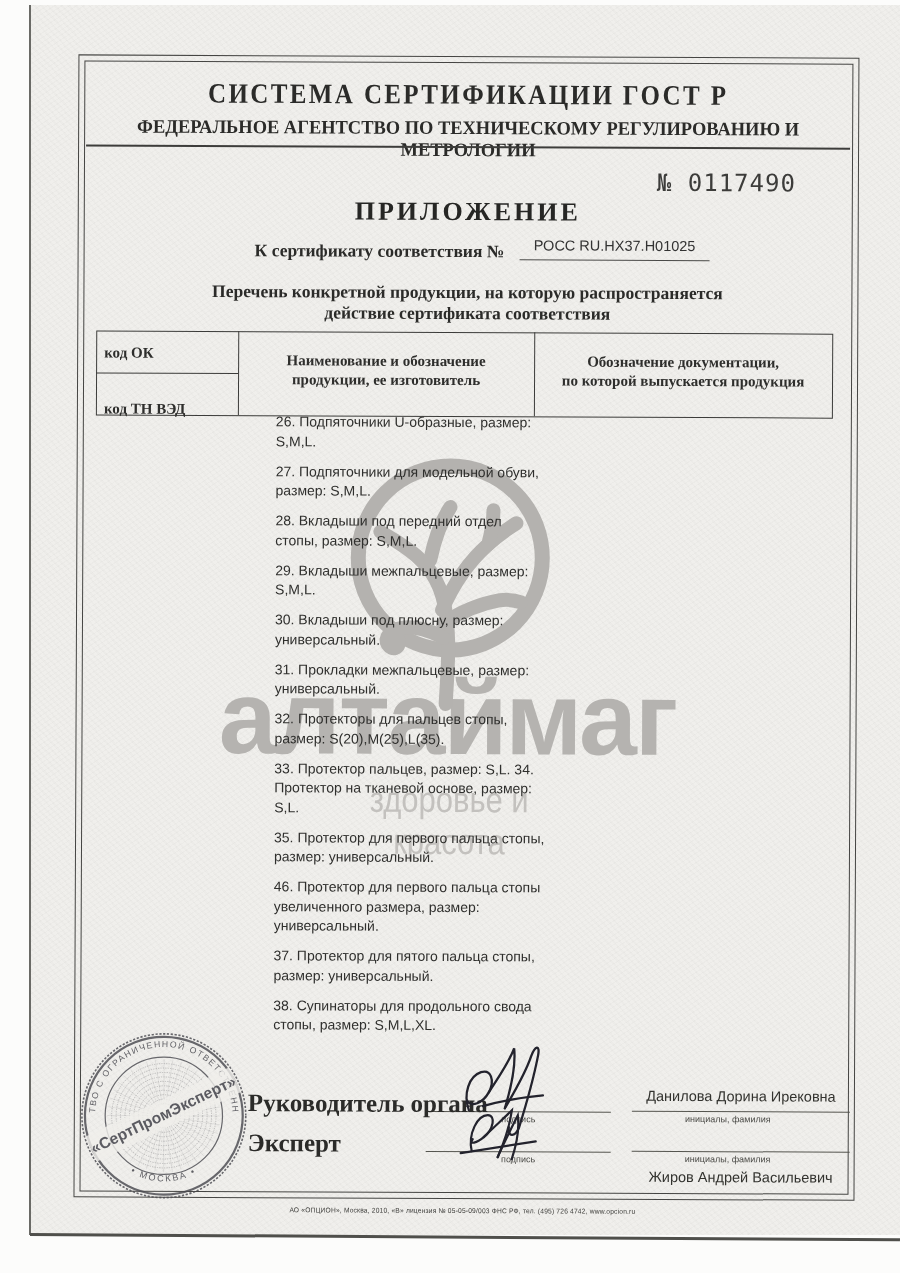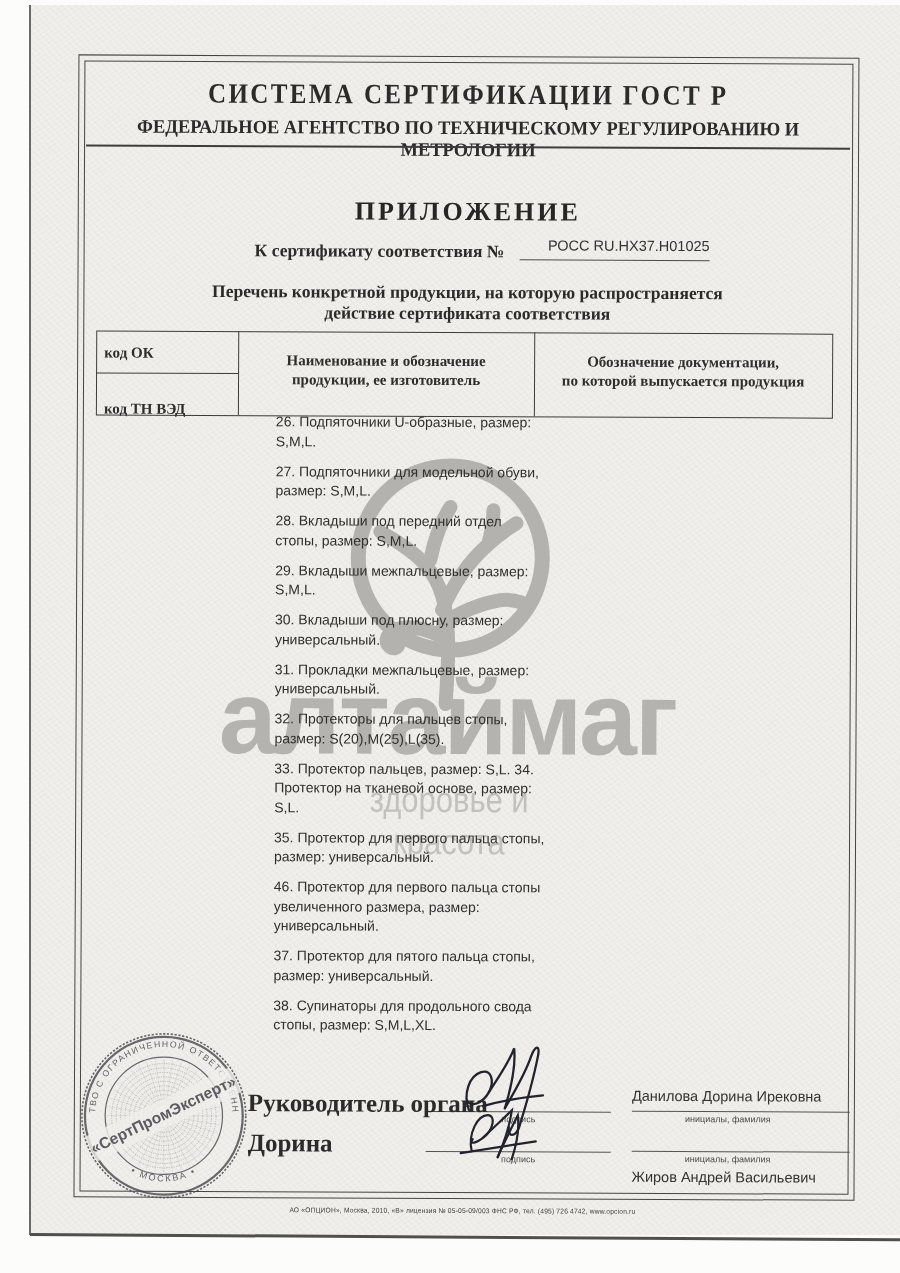--- a/index.html
+++ b/index.html
@@ -23,21 +23,21 @@
   
   .title{left:84px;top:80px;width:764px;text-align:center;font-weight:bold;font-size:26px;
          letter-spacing:2.5px;transform:scaleX(.96) scaleY(1.08);color:#2b2b29;}
   .subtitle{left:84px;top:117px;width:764px;text-align:center;font-weight:bold;font-size:19px;
          transform:scaleX(.97);color:#2b2b29;}
   .form-number{left:655px;top:168px;width:170px;font-family:"DejaVu Sans Mono",monospace;
          font-size:24px;letter-spacing:1px;color:#3c3c3a;}
   .appendix{left:84px;top:197px;width:764px;text-align:center;font-weight:bold;font-size:26px;
          letter-spacing:3px;color:#262624;}
   .cert-label{left:253px;top:241px;font-weight:bold;font-size:17.5px;color:#2b2b29;}
-  .cert-value{left:518px;top:237px;width:190px;text-align:right;
+  .cert-value{left:518px;top:237px;width:190px;text-align:center;
          font-family:"Liberation Sans",sans-serif;font-size:14.5px;color:#333;}
   .cert-underline{left:518px;top:259px;width:190px;border-top:1.6px solid #4a4a48;}
   .intro{left:84px;top:282px;width:764px;text-align:center;font-weight:bold;font-size:17.5px;
          line-height:21px;white-space:pre-line;color:#2b2b29;}
   
   .tbl{left:95px;top:332px;width:735px;height:83px;border:1.6px solid #3c3c3a;}
   .tbl-v1{left:237px;top:332px;height:84px;border-left:1.6px solid #3c3c3a;}
   .tbl-v2{left:533px;top:332px;height:84px;border-left:1.6px solid #3c3c3a;}
   .tbl-h1{left:95px;top:374px;width:142px;border-top:1.4px solid #3c3c3a;}
   .cell{font-weight:600;font-size:15px;line-height:19px;color:#2e2e2c;}
@@ -66,21 +66,21 @@
   .sig-line-1{left:428px;top:1111px;width:185px;}
   .sig-line-2{left:428px;top:1151px;width:185px;}
   .name-line-1{left:634px;top:1110px;width:218px;}
   .name-line-2{left:634px;top:1150px;width:218px;}
   .under-label{font-family:"Liberation Sans",sans-serif;font-size:9px;color:#4a4a46;z-index:3;}
   .sign-cap-1{left:428px;top:1114px;width:185px;text-align:center;}
   .sign-cap-2{left:428px;top:1154px;width:185px;text-align:center;}
   .name-cap-1{left:650px;top:1113px;width:160px;text-align:center;}
   .name-cap-2{left:650px;top:1153px;width:160px;text-align:center;}
   .sig-name{font-family:"Liberation Sans",sans-serif;font-size:14.5px;color:#33332f;z-index:3;
-        width:218px;text-align:left;}
+        width:218px;text-align:center;}
   .sig-name-1{left:634px;top:1087px;}
   .sig-name-2{left:634px;top:1127px;margin-top:41px;}
   .autograph{z-index:4;}
   .autograph-1{left:455px;top:1040px;}
   .autograph-2{left:458px;top:1103px;}
   
   .stamp{left:78px;top:1029px;z-index:5;opacity:.82;}
   
   .footnote{left:215px;top:1207px;width:500px;text-align:center;
         font-family:"Liberation Sans",sans-serif;font-size:7px;letter-spacing:.2px;
@@ -93,20 +93,21 @@
   <div class="scan"></div>
 
   <div id="doc">
 
     <div class="abs frame-outer"></div>
     <div class="abs frame-inner"></div>
 
     <div class="abs title">СИСТЕМА СЕРТИФИКАЦИИ ГОСТ Р</div>
     <div class="abs subtitle">ФЕДЕРАЛЬНОЕ АГЕНТСТВО ПО ТЕХНИЧЕСКОМУ РЕГУЛИРОВАНИЮ И МЕТРОЛОГИИ</div>
     <div class="abs head-rule"></div>
+    <div class="abs form-number">№ 0117490</div>
     <div class="abs appendix">ПРИЛОЖЕНИЕ</div>
     <div class="abs cert-label">К сертификату соответствия №</div>
     <div class="abs cert-value">РОСС RU.HX37.H01025</div>
     <div class="abs cert-underline"></div>
     <div class="abs intro">Перечень конкретной продукции,  на которую распространяется
 действие сертификата соответствия</div>
 
     <div class="abs tbl"></div>
     <div class="abs tbl-v1"></div>
     <div class="abs tbl-v2"></div>
@@ -155,21 +156,21 @@
         <p class="item">46. Протектор для первого пальца стопы
 увеличенного размера, размер:
 универсальный.</p>
         <p class="item">37. Протектор для пятого пальца стопы,
 размер: универсальный.</p>
         <p class="item">38. Супинаторы для продольного свода
 стопы, размер: S,M,L,XL.</p>
       </div>
 
     <div class="abs role role-1">Руководитель органа</div>
-    <div class="abs role role-2">Дорина</div>
+    <div class="abs role role-2">Эксперт</div>
     <div class="abs sig-line sig-line-1"></div>
     <div class="abs sig-line sig-line-2"></div>
     <div class="abs sig-line name-line-1"></div>
     <div class="abs sig-line name-line-2"></div>
     <div class="abs under-label sign-cap-1">подпись</div>
     <div class="abs under-label sign-cap-2">подпись</div>
     <div class="abs sig-name sig-name-1">Данилова Дорина Ирековна</div>
     <div class="abs sig-name sig-name-2">Жиров Андрей Васильевич</div>
     <div class="abs under-label name-cap-1">инициалы, фамилия</div>
     <div class="abs under-label name-cap-2">инициалы, фамилия</div>

